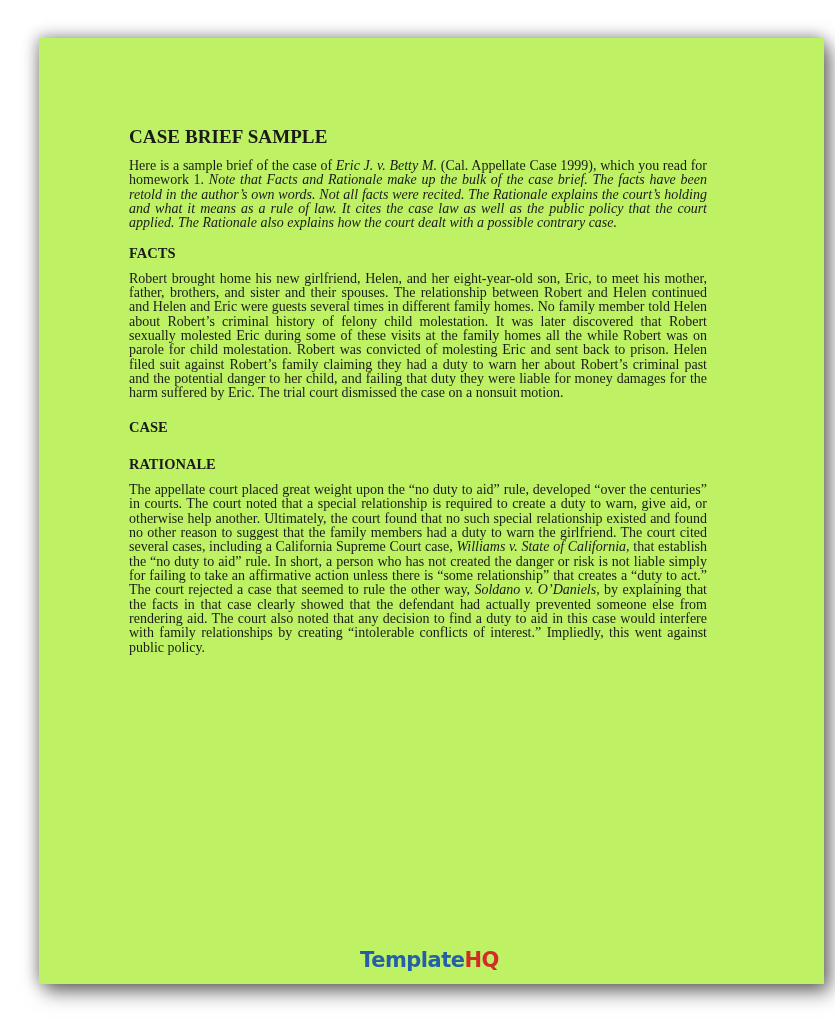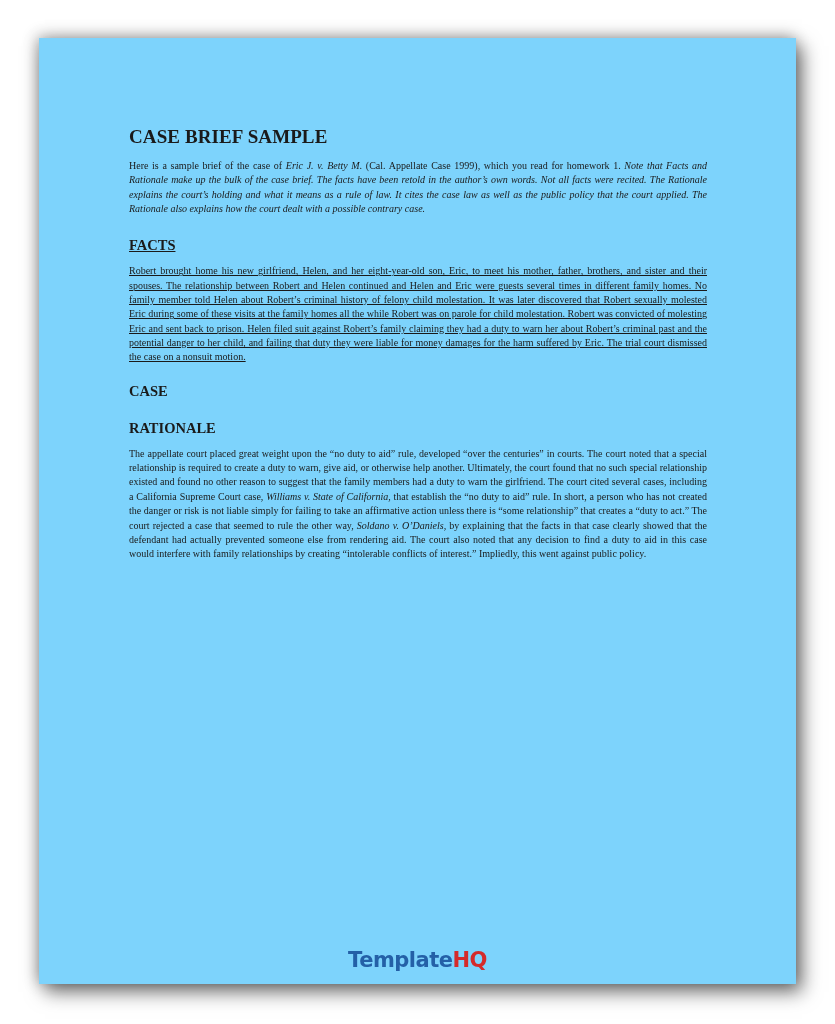--- a/index.html
+++ b/index.html
@@ -2,46 +2,47 @@
 <html><head>
 <meta charset="utf-8">
 <style>
   html, body { margin: 0; padding: 0; }
   body {
     width: 835px; height: 1024px; background: #ffffff;
     position: relative; overflow: hidden;
   }
   .page {
     position: absolute; left: 39px; top: 38px; width: 757px; height: 946px;
-    background: #7dd3fc;
+    background: #bef264;
     box-shadow: 6px 8px 18px rgba(0,0,0,0.55), -2px -2px 14px rgba(0,0,0,0.30);
+    padding-left: 28px;
   }
   .content {
     position: absolute; left: 90px; top: 88px; width: 578px;
     font-family: "Liberation Serif", "DejaVu Serif", serif;
     color: #1a1a1a;
   }
   h1 {
     font-size: 19px; font-weight: bold; margin: 0 0 11px 0; letter-spacing: 0.1px;
     line-height: 22px;
   }
   h2 {
     font-size: 14.5px; font-weight: bold; margin: 0 0 10px 0; line-height: 17px;
   }
   p {
-    font-size: 10px; line-height: 14.35px; margin: 0; text-align: justify;
+    font-size: 14px; line-height: 14.35px; margin: 0; text-align: justify;
   }
   .section { margin-top: 20px; }
-  .sec-facts { margin-top: 21px; text-decoration: underline; }
+  .sec-facts { margin-top: 14px; }
   .sec-issue { margin-top: 18px; }
   .sec-holding { margin-top: 20px; }
   .sec-rationale { margin-top: 20px; }
   i { font-style: italic; }
   .logo {
-    position: absolute; left: 0; width: 757px; top: 910px; text-align: center;
+    position: absolute; left: 12px; width: 757px; top: 910px; text-align: center;
     font-family: "DejaVu Sans", sans-serif; font-weight: bold; font-size: 21px;
     letter-spacing: -0.5px;
   }
   .logo .a { color: #2460a7; }
   .logo .b { color: #d42a2a; }
 </style>
 </head>
 <body>
 
 <div class="page">

